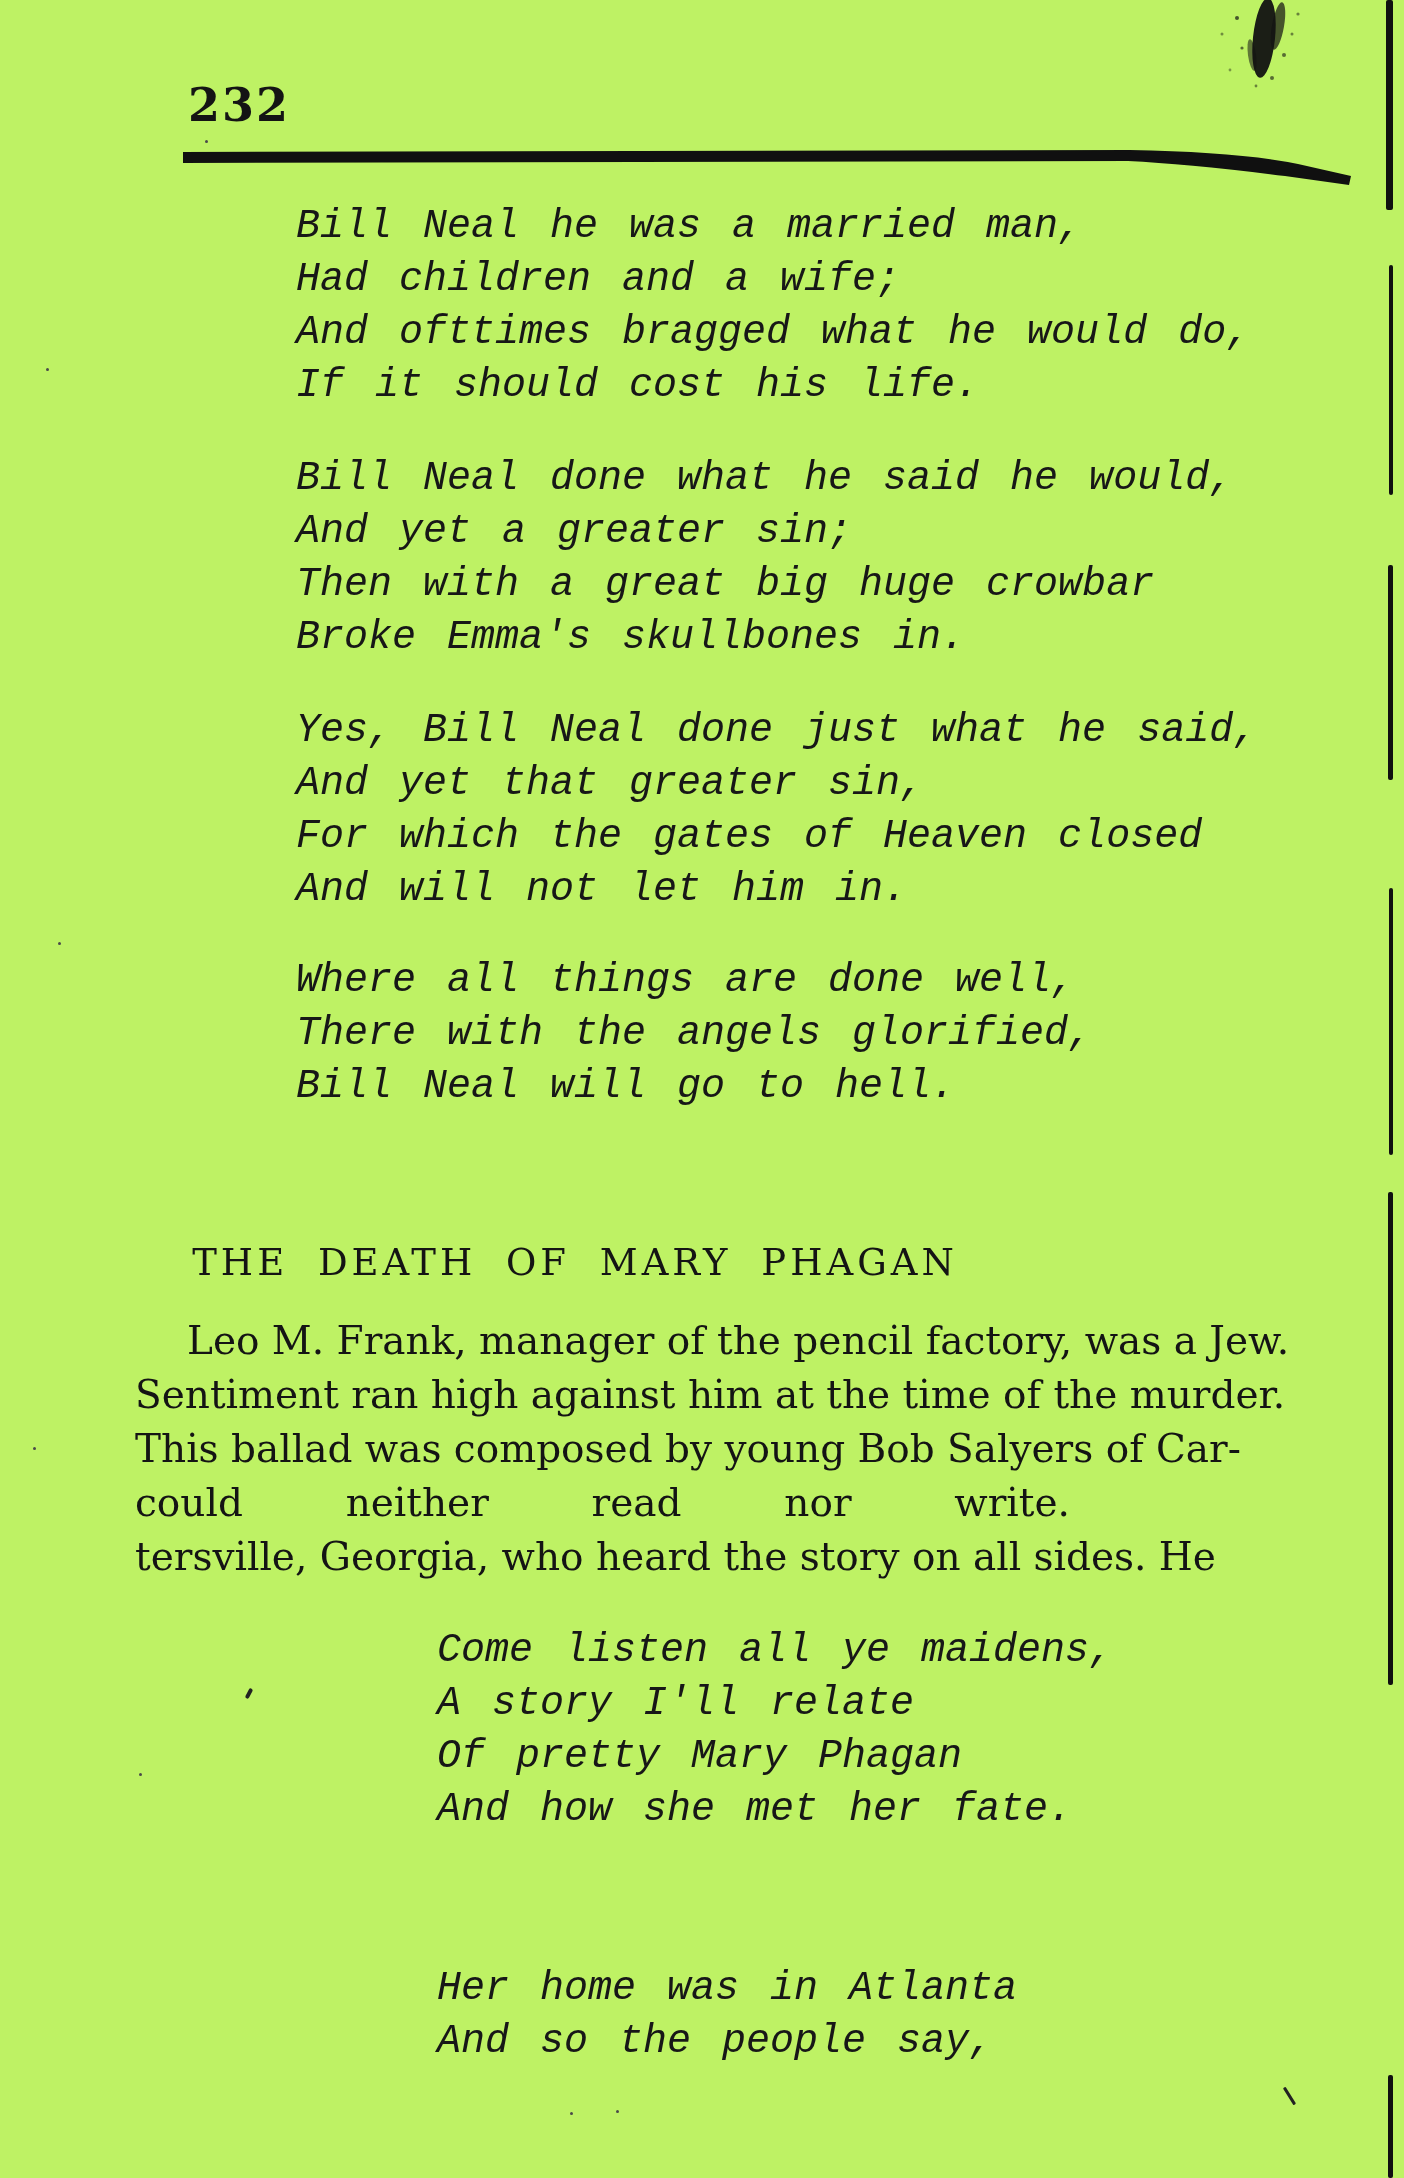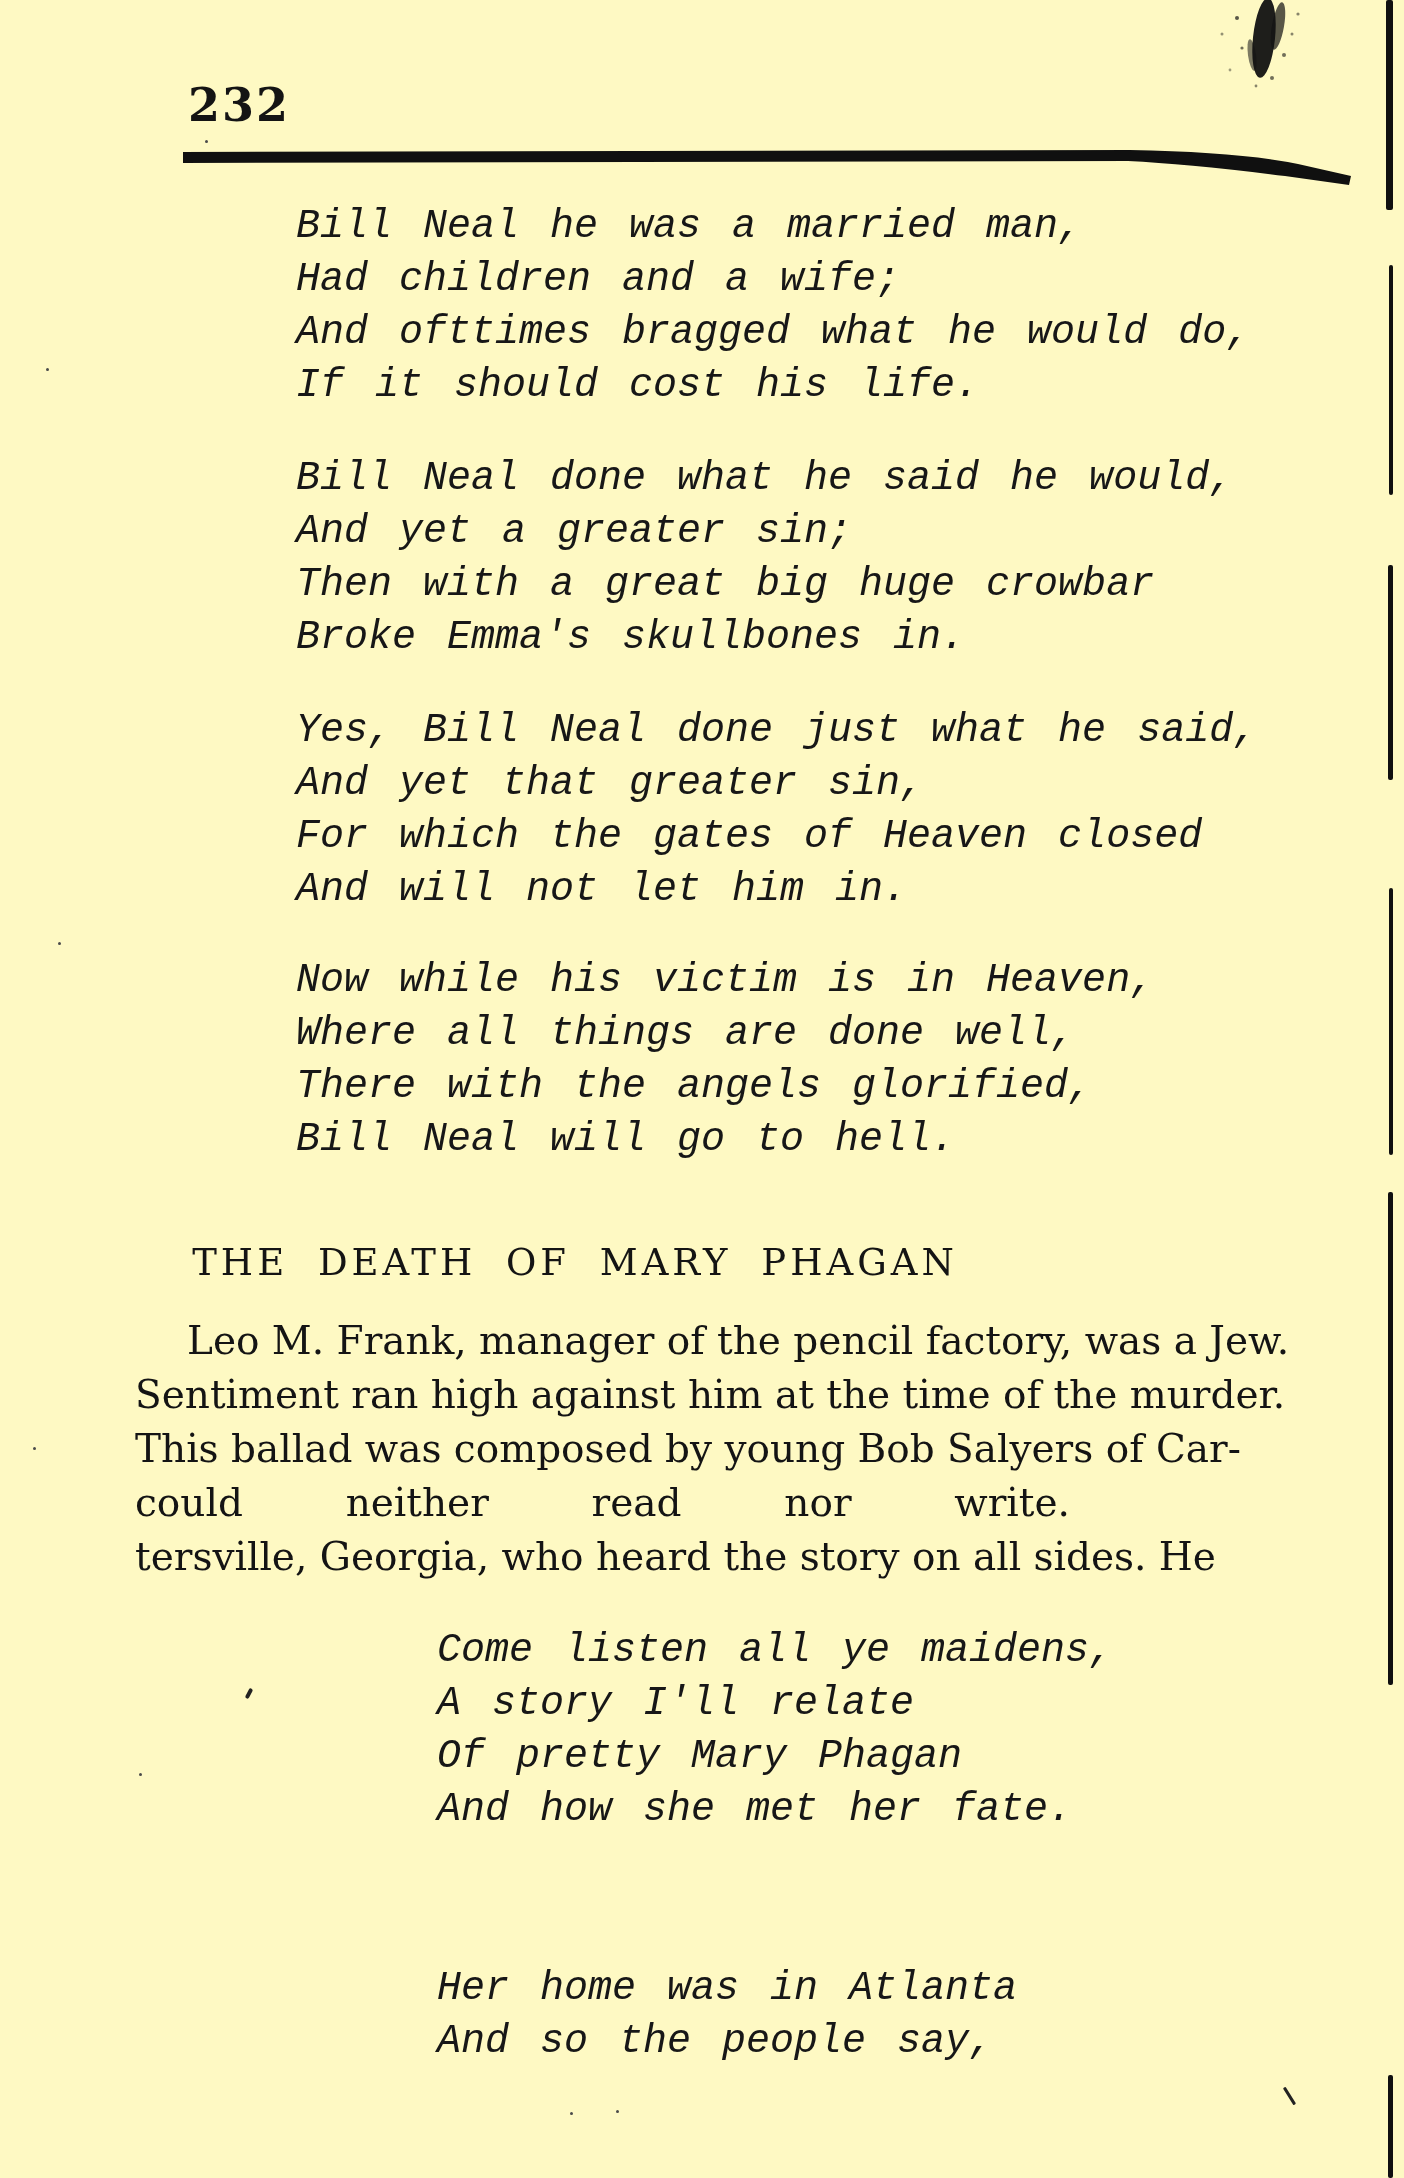--- a/index.html
+++ b/index.html
@@ -1,19 +1,19 @@
 <!DOCTYPE html>
 <html><head>
 <meta charset="utf-8">
 <style>
   html,body{margin:0;padding:0;background:#e9e9e6;}
   #page{
     position:relative;
     width:1404px;height:2178px;
-    background:#fef9c3;
+    background:#bef264;
     overflow:hidden;
     font-family:"DejaVu Serif", serif;
     color:#181818;
   }
   .abs{position:absolute;}
   
   #page-number{
     left:188px;top:78px;
     font-size:46px;font-weight:bold;
     letter-spacing:2px;
@@ -126,21 +126,20 @@
       <div class="line">Then with a great big huge crowbar</div>
       <div class="line">Broke Emma's skullbones in.</div>
     </div>
   <div class="abs stanza indent-a" style="top:704px;">
       <div class="line">Yes, Bill Neal done just what he said,</div>
       <div class="line">And yet that greater sin,</div>
       <div class="line">For which the gates of Heaven closed</div>
       <div class="line">And will not let him in.</div>
     </div>
   <div class="abs stanza indent-a" style="top:954px;">
-      <div class="line">Now while his victim is in Heaven,</div>
       <div class="line">Where all things are done well,</div>
       <div class="line">There with the angels glorified,</div>
       <div class="line">Bill Neal will go to hell.</div>
     </div>
 
   <div id="section-heading" class="abs">THE DEATH OF MARY PHAGAN</div>
 
   <div id="intro-paragraph" class="abs">
       <div class="line">Leo M. Frank, manager of the pencil factory, was a Jew.</div>
       <div class="line">Sentiment ran high against him at the time of the murder.</div>

